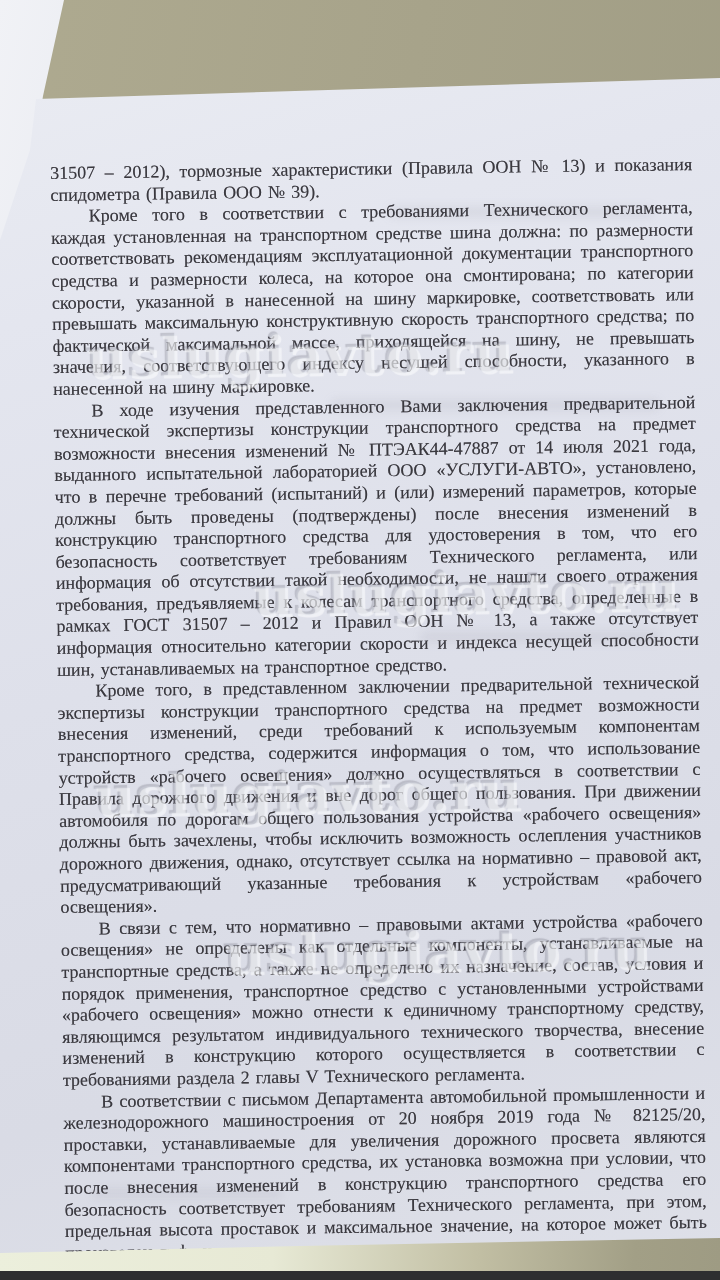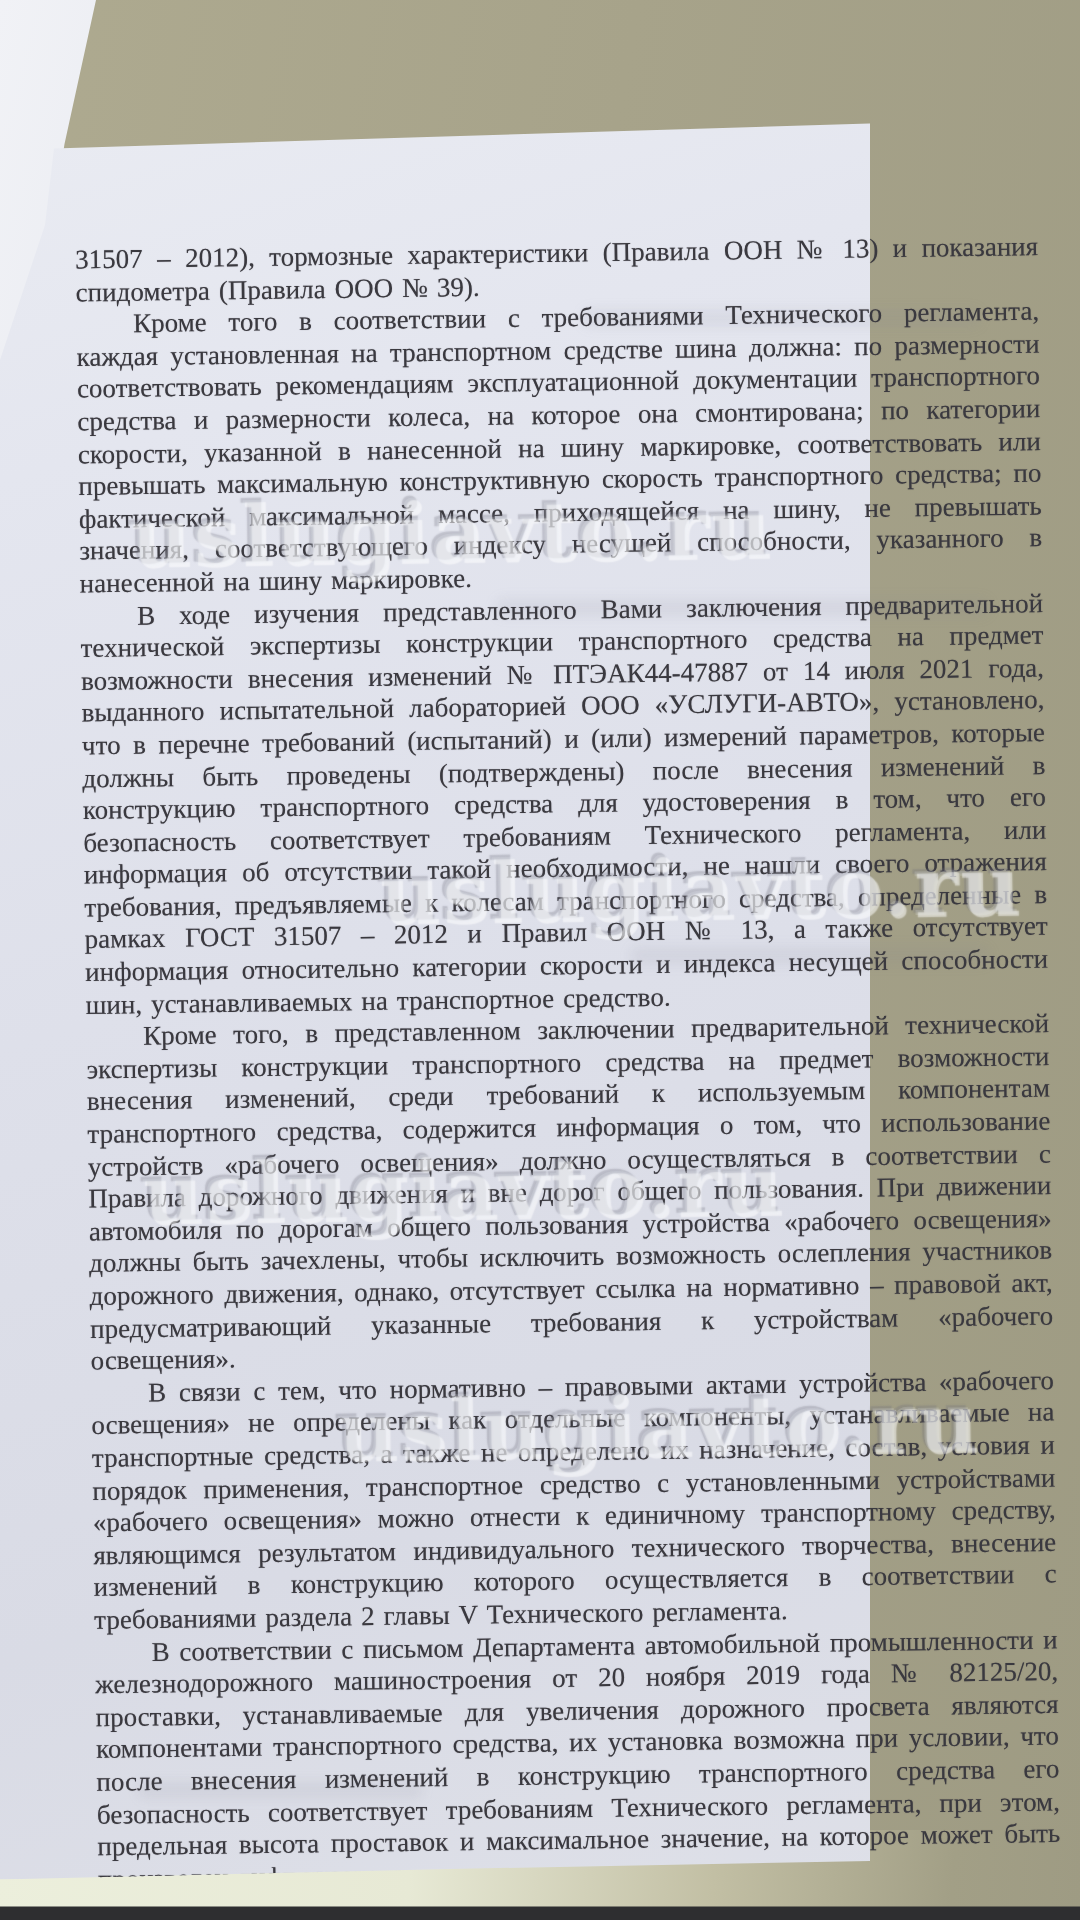--- a/index.html
+++ b/index.html
@@ -20,21 +20,21 @@
 
   
   .folded-sheet{
     position:absolute;left:0;top:0;width:140px;height:640px;
     background:linear-gradient(105deg,#f1f2f6 0%,#e9ebf1 55%,#dfe1e9 100%);
     clip-path:polygon(0 0,64px 0,43px 96px,28px 190px,14px 430px,0 610px);
   }
 
   
   .paper{
-    position:absolute;left:0;top:0;width:580px;height:1280px;
+    position:absolute;left:0;top:0;width:720px;height:1280px;
     background:linear-gradient(163deg,#ebedf3 0%,#e4e6ef 22%,#dee0ea 48%,#d9dbe5 76%,#dee0e8 100%);
     clip-path:polygon(36px 99px,720px 78px,720px 1238px,300px 1246px,0 1253px,0 240px,30px 150px);
     border-radius:23px;
   }
 
   
   .doc-text{
     position:absolute;left:50px;top:163px;width:642px;
     font-size:18px;line-height:21.6px;color:#3a393f;
     text-align:justify;word-spacing:1.5px;

